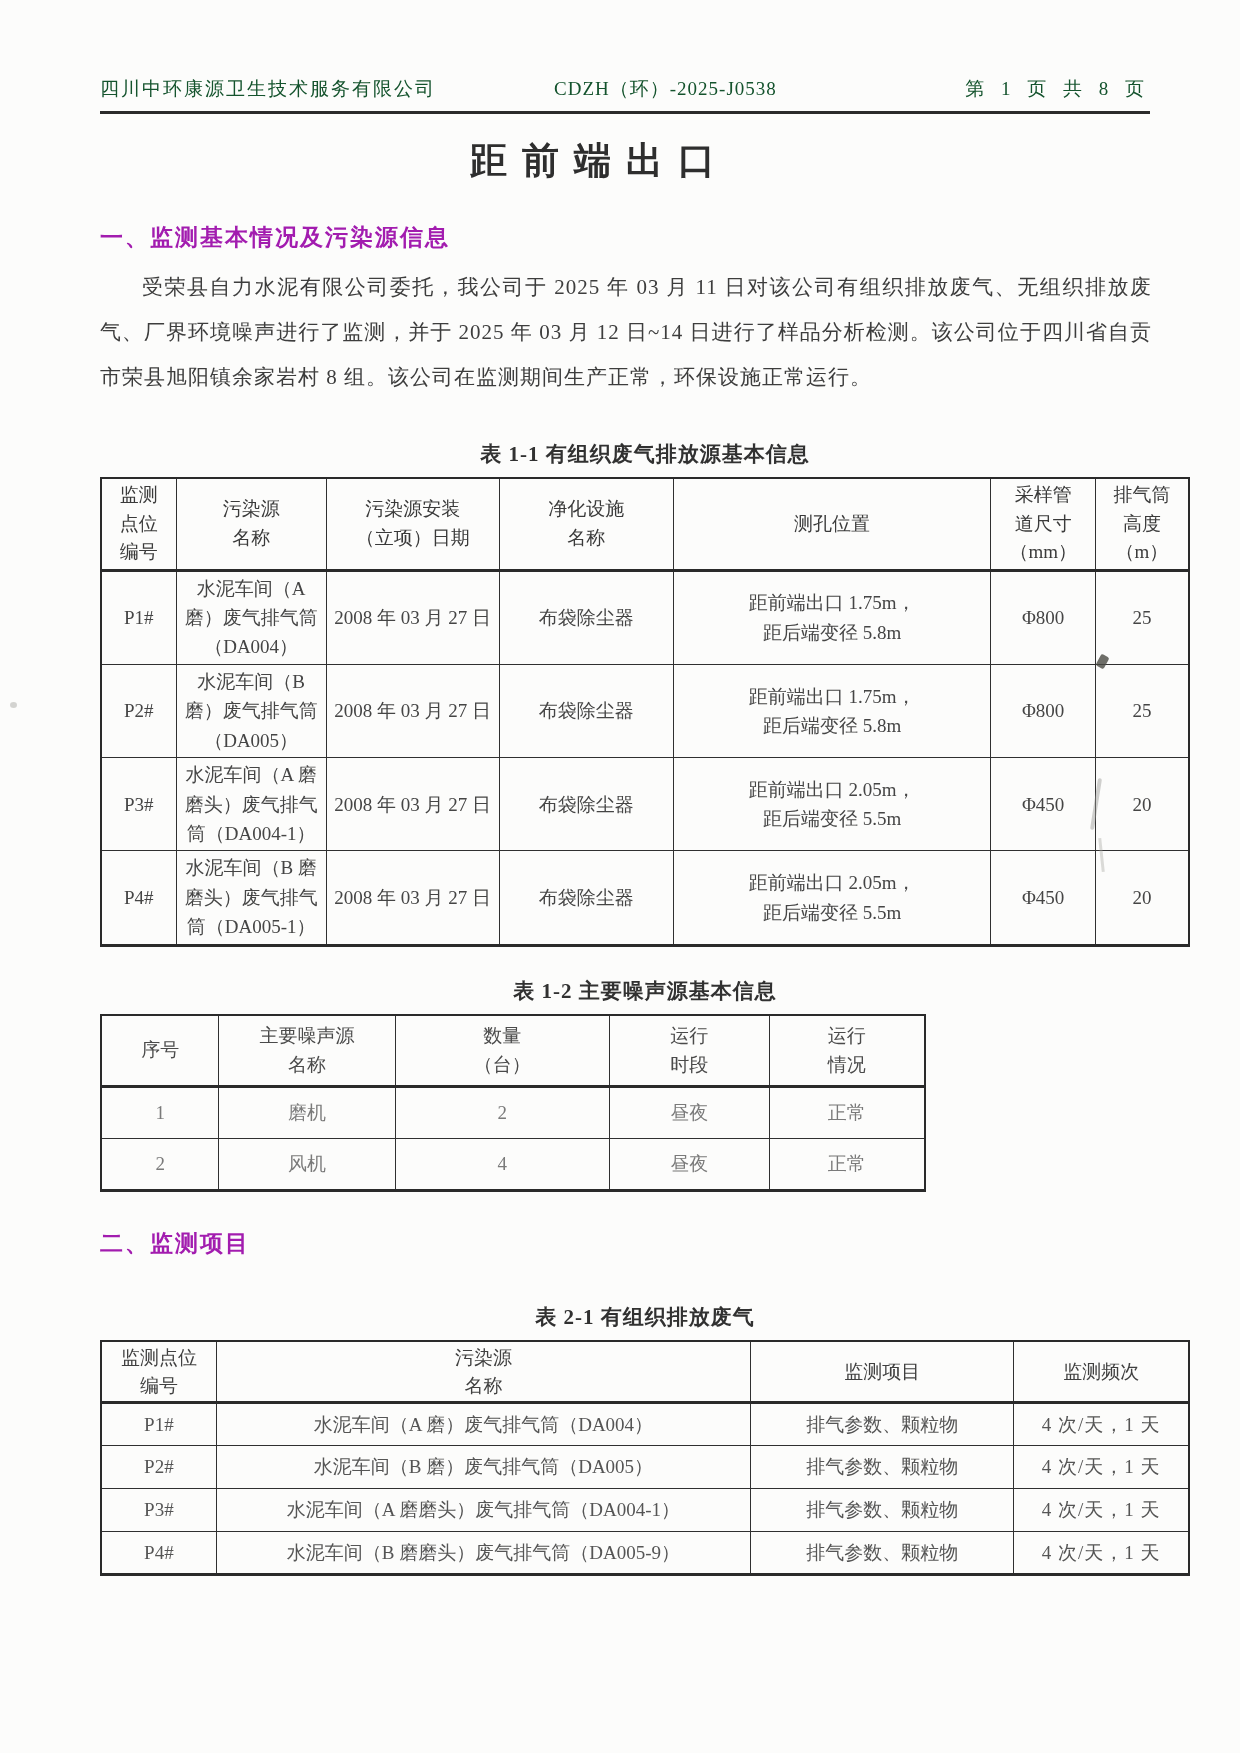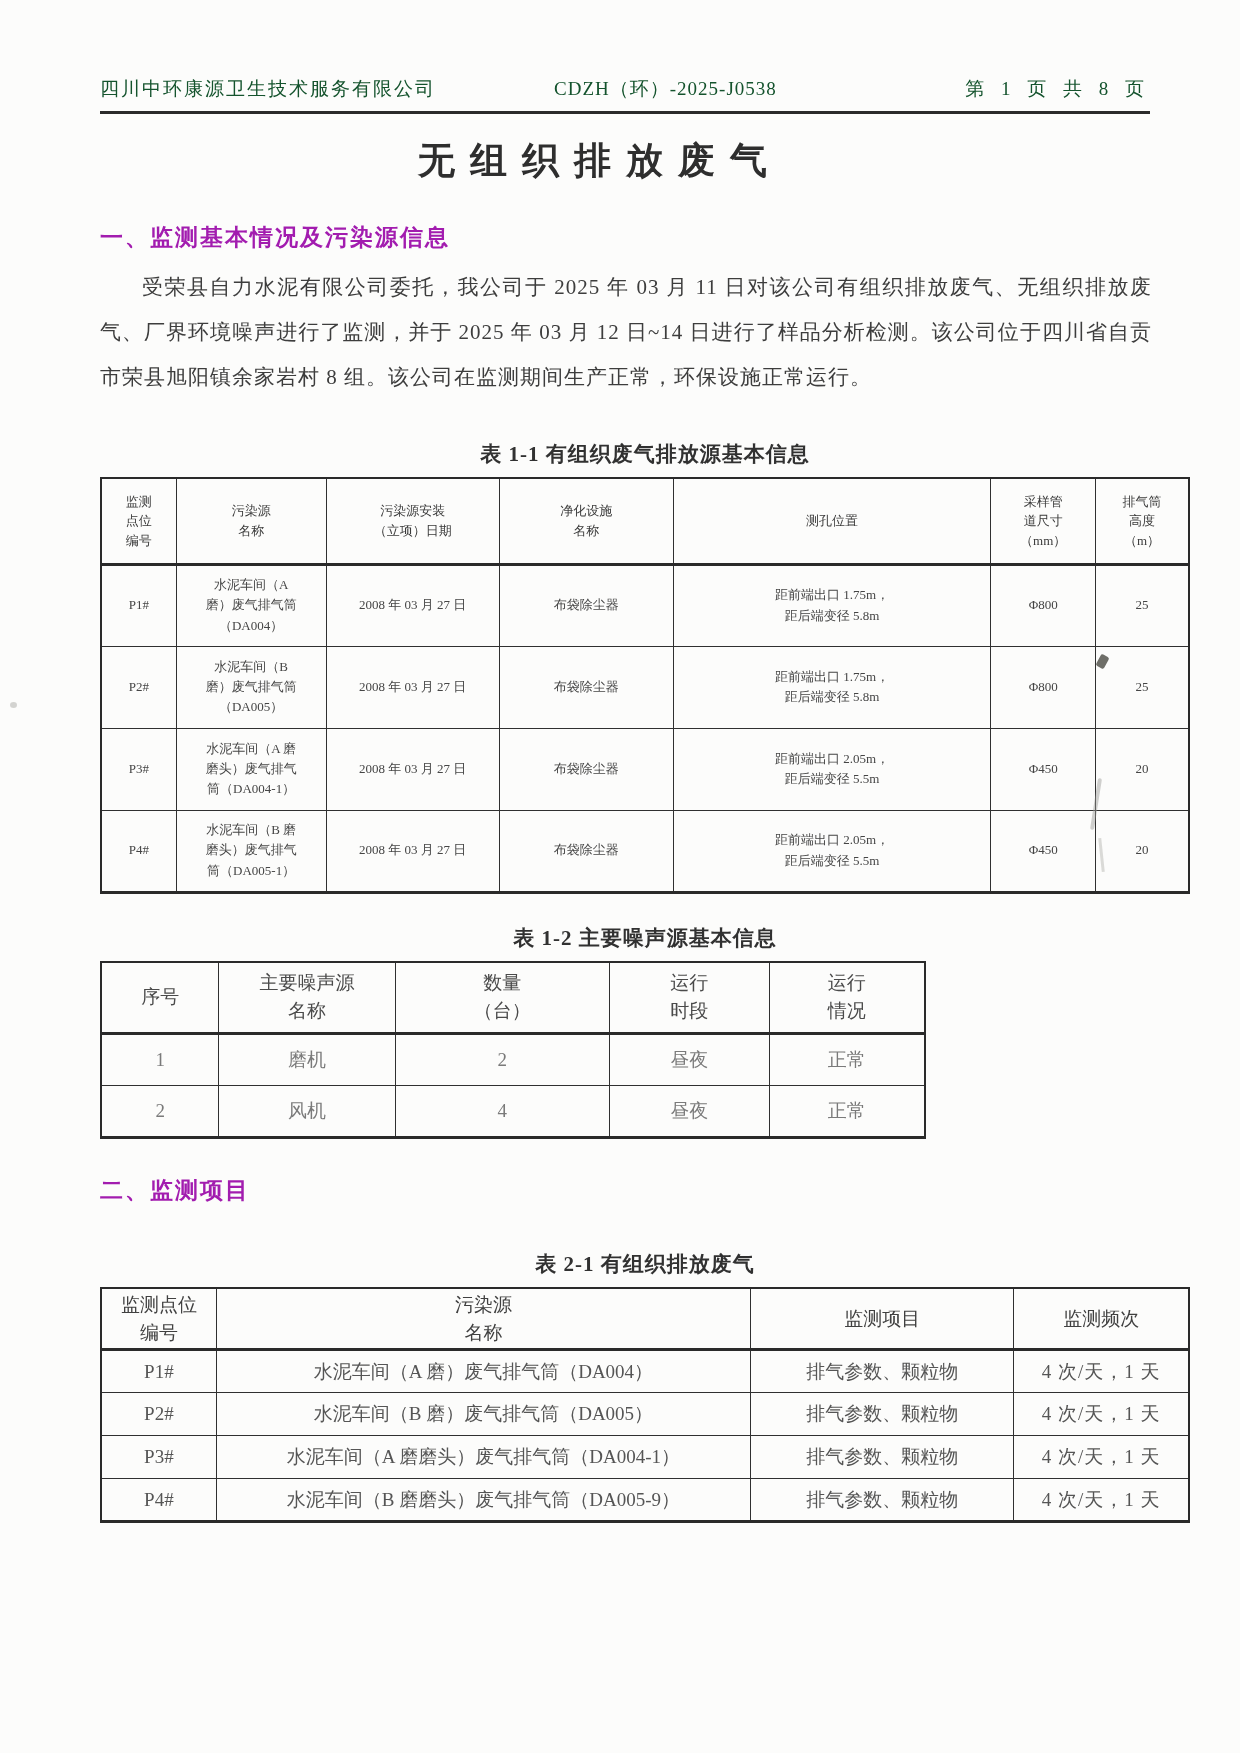--- a/index.html
+++ b/index.html
@@ -83,21 +83,21 @@
     text-align: center;
     vertical-align: middle;
     font-weight: normal;
     white-space: pre-line;
     padding: 2px 4px;
     box-sizing: border-box;
   }
   table { border: 2px solid #2a2a2a; border-bottom-width: 3px; }
   thead th { border-bottom: 3px solid #2a2a2a; }
 
-  .table-1-1 { width: 1090px; font-size: 13px; }
+  .table-1-1 { width: 1090px; font-size: 19px; }
   .table-1-1 thead th { height: 86px; line-height: 1.5; }
   .table-1-1 tbody td { height: 82px; line-height: 1.55; color: #454545; }
 
   .table-1-2 { width: 826px; font-size: 19px; }
   .table-1-2 thead th { height: 72px; line-height: 1.5; color: #4a4a4a; }
   .table-1-2 tbody td { height: 52px; color: #7a7a7a; }
 
   .table-2-1 { width: 1090px; font-size: 19px; border-radius: 19px; }
   .table-2-1 thead th { height: 60px; line-height: 1.45; color: #404040; }
   .table-2-1 tbody td { height: 43px; color: #555555; }
@@ -140,21 +140,21 @@
 <body>
 
 <div class="page">
 
   <div class="doc-header">
     <span class="company">四川中环康源卫生技术服务有限公司</span>
     <span class="doc-number">CDZH（环）-2025-J0538</span>
     <span class="page-info">第 1 页 共 8 页</span>
   </div>
 
-  <div class="report-title">无组织排放废气</div>
+  <div class="report-title">距前端出口</div>
 
   <div class="section-heading">一、监测基本情况及污染源信息</div>
   <div class="body-paragraph">受荣县自力水泥有限公司委托，我公司于 2025 年 03 月 11 日对该公司有组织排放废气、无组织排放废气、厂界环境噪声进行了监测，并于 2025 年 03 月 12 日~14 日进行了样品分析检测。该公司位于四川省自贡市荣县旭阳镇余家岩村 8 组。该公司在监测期间生产正常，环保设施正常运行。</div>
 
   <div class="table-title t1-title">表 1-1 有组织废气排放源基本信息</div>
   <table class="table-1-1">
     <colgroup>
       <col style="width:6.9%">
         <col style="width:13.8%">
         <col style="width:15.9%">

